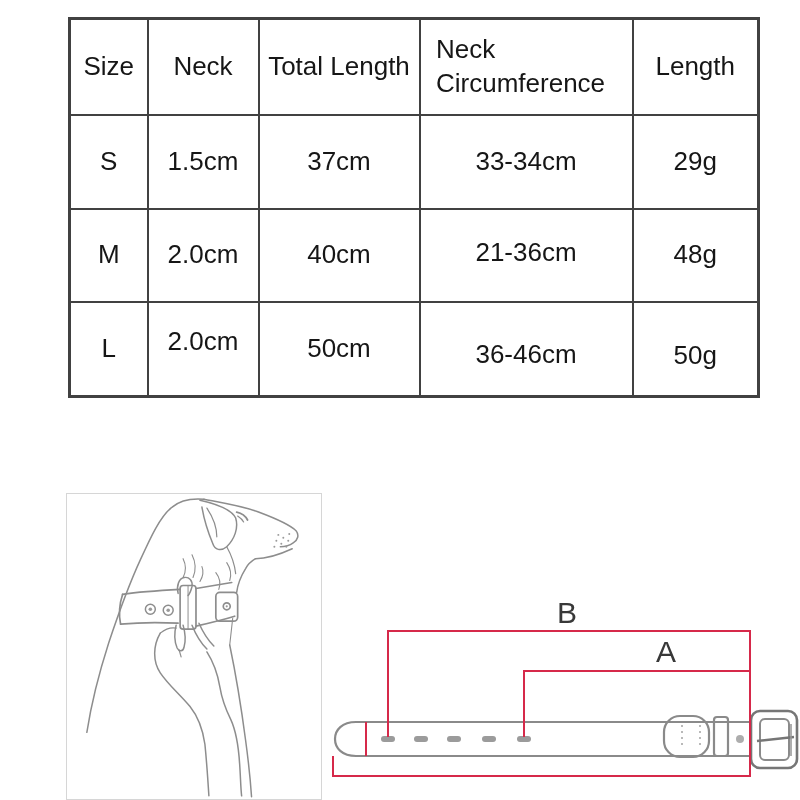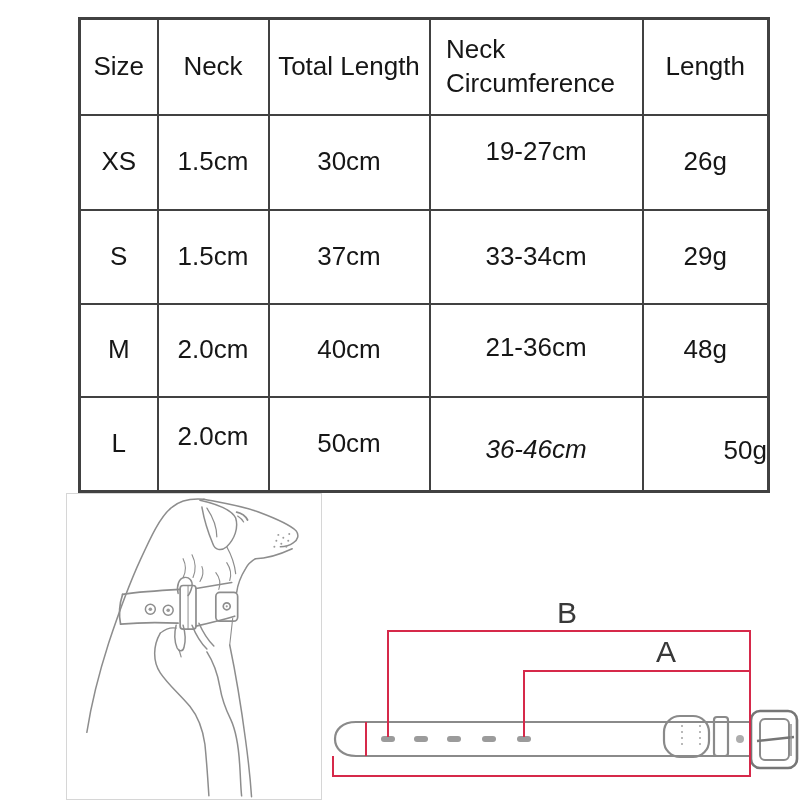--- a/index.html
+++ b/index.html
@@ -3,21 +3,21 @@
 <meta charset="utf-8">
 <style>
   html,body{margin:0;padding:0;}
   body{
     width:800px;height:800px;overflow:hidden;position:relative;
     background:#ffffff;
     font-family:"Liberation Sans", sans-serif;
   }
   
   .size-table{
-    position:absolute;left:78px;top:17px;
+    position:absolute;left:68px;top:17px;
     border-collapse:collapse;table-layout:fixed;
     background:#fff;
   }
   .size-table,
   .size-table th,
   .size-table td{
     border:2px solid #414141;
   }
   .size-table{border-width:3px;}
   .size-table th,
@@ -30,22 +30,22 @@
   tr.hdr{height:96px;}
   tr.r0{height:95px;}
   tr.r1{height:94px;}
   tr.r2{height:93px;}
   tr.r3{height:95px;}
   .hdr-neck{width:180px;margin:10px auto;text-align:left;line-height:1.3;}
   
   tr.r0 td.c3{padding-bottom:20px;}
   tr.r2 td.c3{padding-bottom:4px;}
   tr.r3 td.c1{padding-bottom:14px;}
-  tr.r3 td.c3{padding-top:12px;font-style:italic;}
-  tr.r3 td.c4{padding-top:14px;text-align:right;}
+  tr.r3 td.c3{padding-top:12px;}
+  tr.r3 td.c4{padding-top:14px;}
   
   .dog-box{
     position:absolute;left:66px;top:493px;width:256px;height:307px;
     border:1px solid #d6d6d6;box-sizing:border-box;background:#fff;
   }
   .dog-box svg{display:block;width:100%;height:100%;}
   
   .collar-svg{position:absolute;left:0;top:0;width:800px;height:800px;}
   .measure-label{
     font-family:"Liberation Sans", sans-serif;
@@ -68,27 +68,20 @@
       <th class="c0">Size</th>
       <th class="c1">Neck</th>
       <th class="c2">Total Length</th>
       <th class="c3">
           <div class="hdr-neck">Neck Circumference</div>
         </th>
       <th class="c4">Length</th>
     </tr>
   </thead>
   <tbody>
-    <tr class="r0">
-      <td class="c0">XS</td>
-      <td class="c1">1.5cm</td>
-      <td class="c2">30cm</td>
-      <td class="c3">19-27cm</td>
-      <td class="c4">26g</td>
-    </tr>
     <tr class="r1">
       <td class="c0">S</td>
       <td class="c1">1.5cm</td>
       <td class="c2">37cm</td>
       <td class="c3">33-34cm</td>
       <td class="c4">29g</td>
     </tr>
     <tr class="r2">
       <td class="c0">M</td>
       <td class="c1">2.0cm</td>

